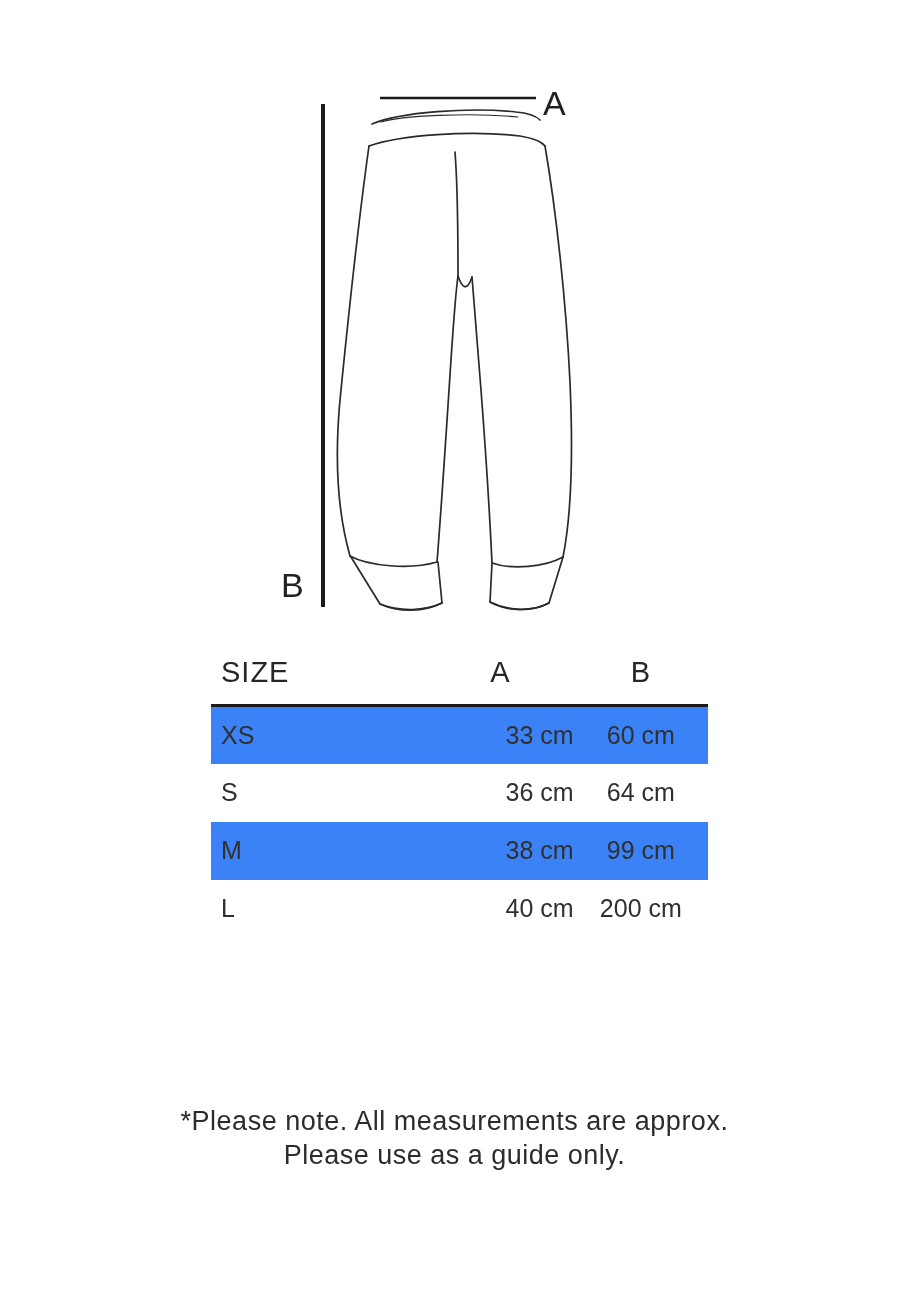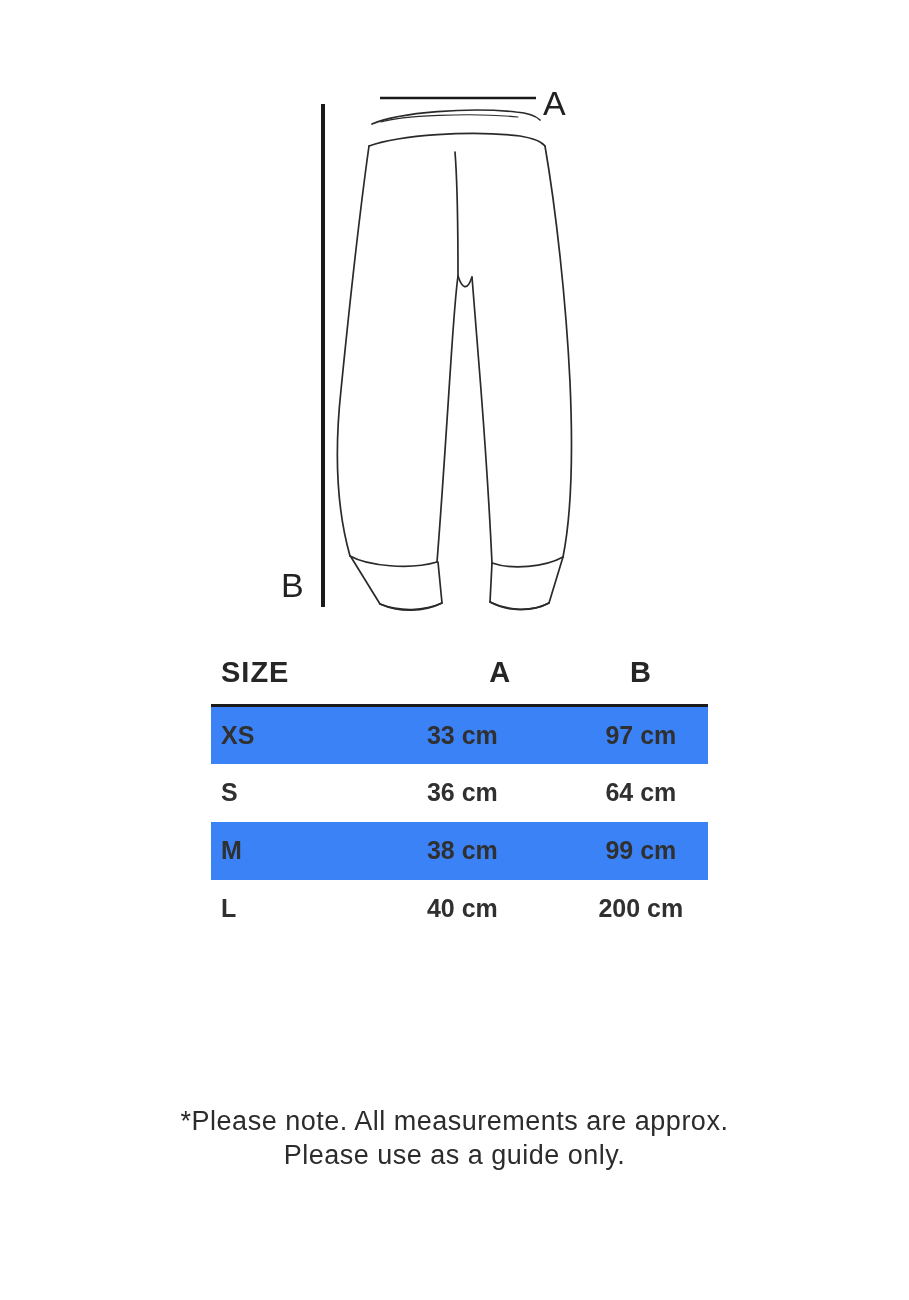--- a/index.html
+++ b/index.html
@@ -39,21 +39,21 @@
     position: absolute;
     left: 211px;
     top: 640px;
     width: 497px;
     border-collapse: collapse;
   }
   #size-table th,
   #size-table td {
     padding: 0;
     margin: 16px;
-    font-weight: bold;
+    font-weight: normal;
   }
   #size-table thead th {
     font-size: 29px;
     color: #262626;
     height: 64px;
     vertical-align: middle;
     font-family: "Liberation Sans", sans-serif;
     letter-spacing: 1px;
   }
   #size-table thead tr {
@@ -64,21 +64,21 @@
   #size-table th.col-b { text-align: center; width: 137px; }
 
   #size-table tbody tr { height: 58px; }
   #size-table tbody tr.shaded { background: #3b82f6; }
   #size-table tbody td {
     font-size: 25px;
     color: #303030;
     vertical-align: middle;
   }
   #size-table td.col-size { text-align: left; padding-left: 10px; }
-  #size-table td.col-a { text-align: left; }
+  #size-table td.col-a { text-align: right; }
   #size-table td.col-b { text-align: center; }
 
   
   #note {
     position: absolute;
     left: 0;
     top: 1105px;
     width: 909px;
     text-align: center;
     font-size: 27px;
@@ -142,21 +142,21 @@
     <tr>
       <th class="col-size">SIZE</th>
       <th class="col-a">A</th>
       <th class="col-b">B</th>
     </tr>
   </thead>
   <tbody>
     <tr class="shaded">
       <td class="col-size">XS</td>
       <td class="col-a">33 cm</td>
-      <td class="col-b">97 cm</td>
+      <td class="col-b">60 cm</td>
     </tr>
     <tr>
       <td class="col-size">S</td>
       <td class="col-a">36 cm</td>
       <td class="col-b">64 cm</td>
     </tr>
     <tr class="shaded">
       <td class="col-size">M</td>
       <td class="col-a">38 cm</td>
       <td class="col-b">99 cm</td>

